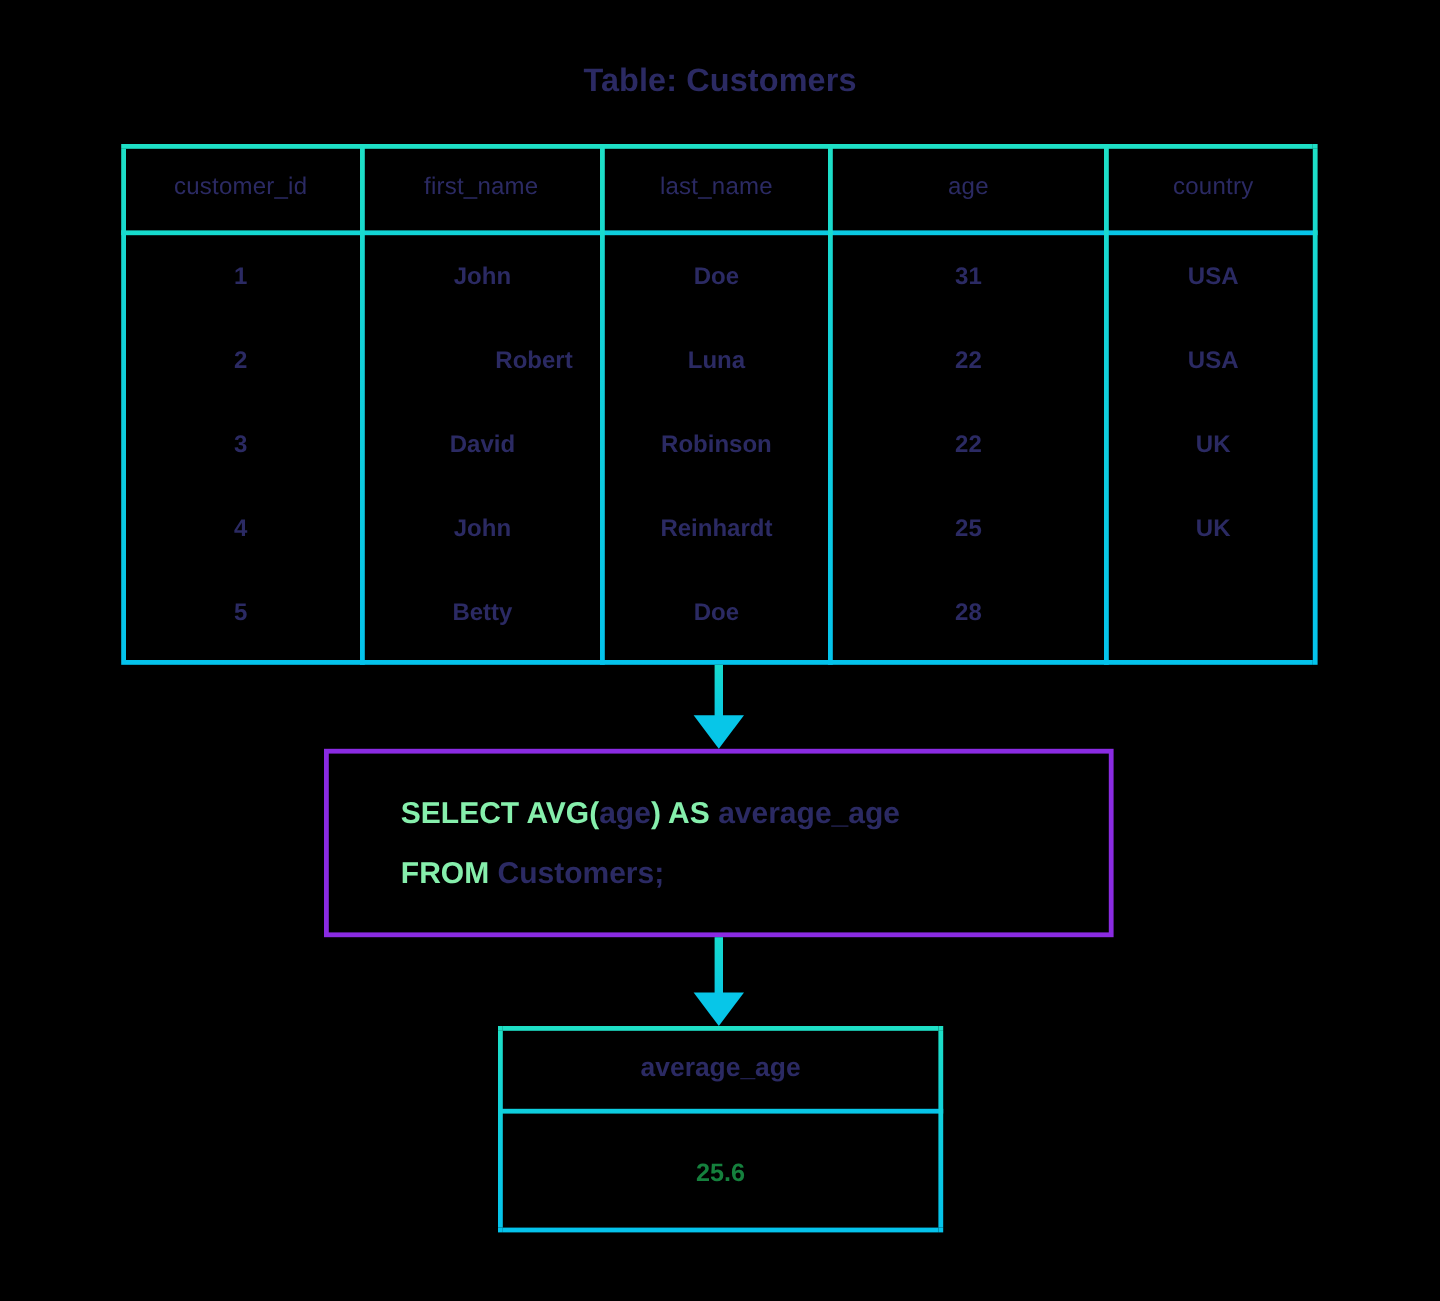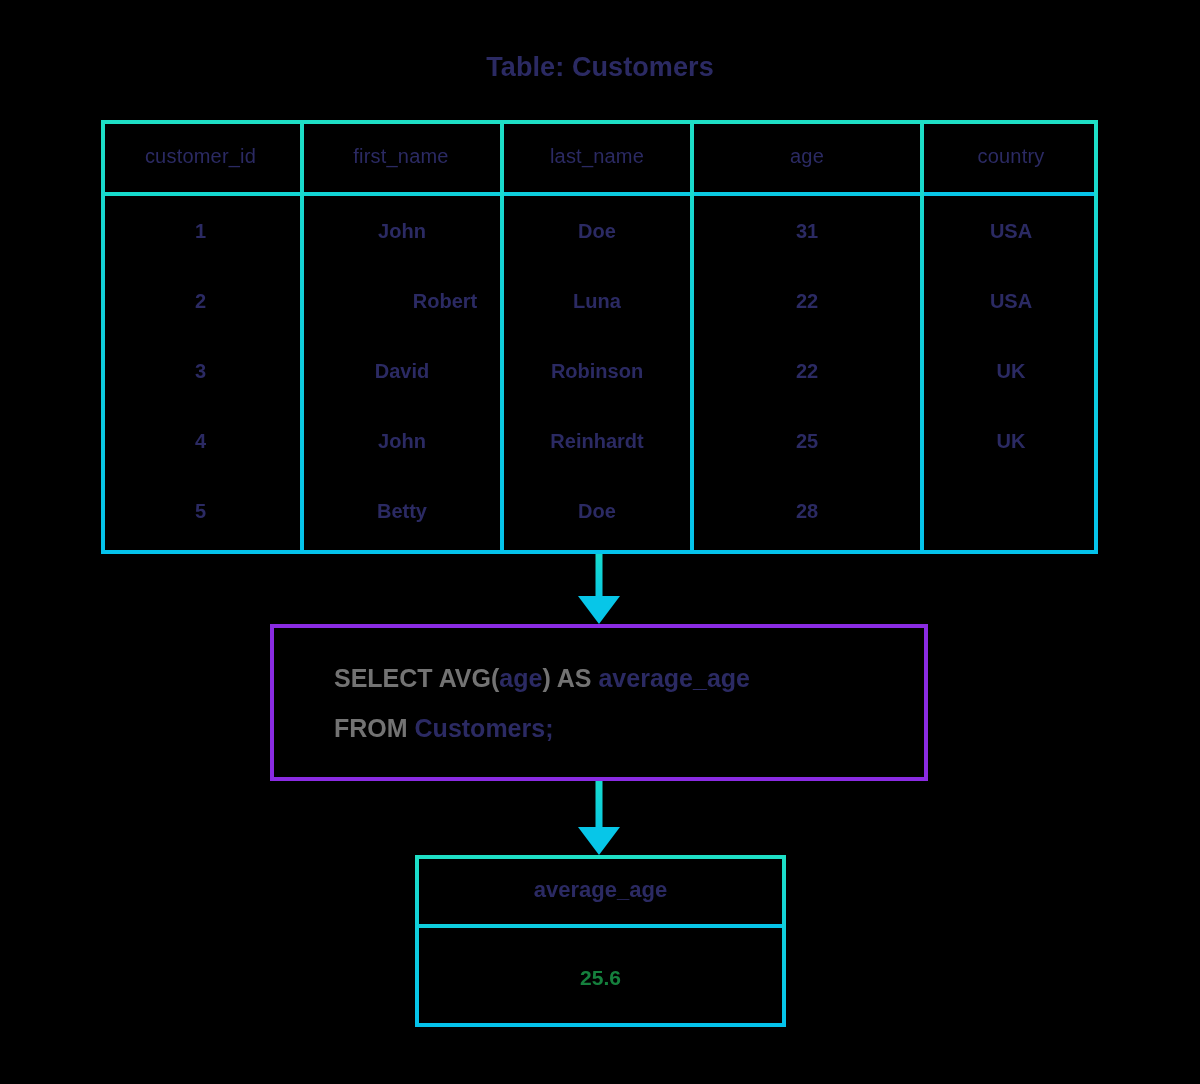--- a/index.html
+++ b/index.html
@@ -74,21 +74,21 @@
     border:4px solid #8a2be2;
     display:flex; flex-direction:column; justify-content:center;
     padding-left:60px;
   }
   .sql-line {
     font-size:25px; font-weight:700;
     line-height:50px;
     white-space:nowrap;
     color:#2b2a63;
   }
-  .kw  { color:#737373; font-weight:700; }
+  .kw  { color:#86efac; font-weight:700; }
   .idn { color:#2b2a63; font-weight:700; }
 
   
   .res-table {
     position:absolute; left:415px; top:855px;
     width:371px; height:172px;
   }
   .res-border {
     position:absolute; inset:0;
     border:4px solid transparent;

